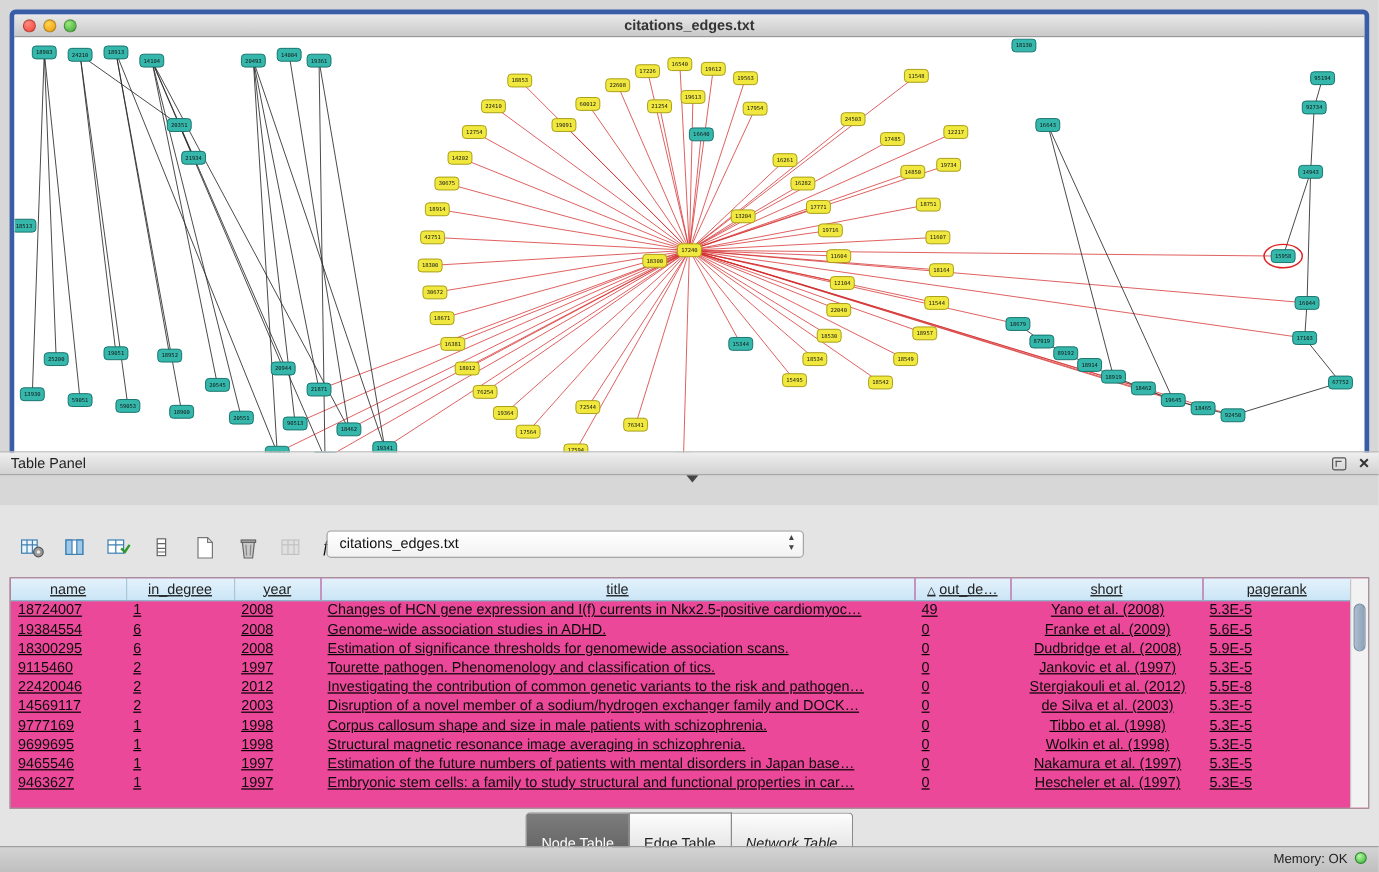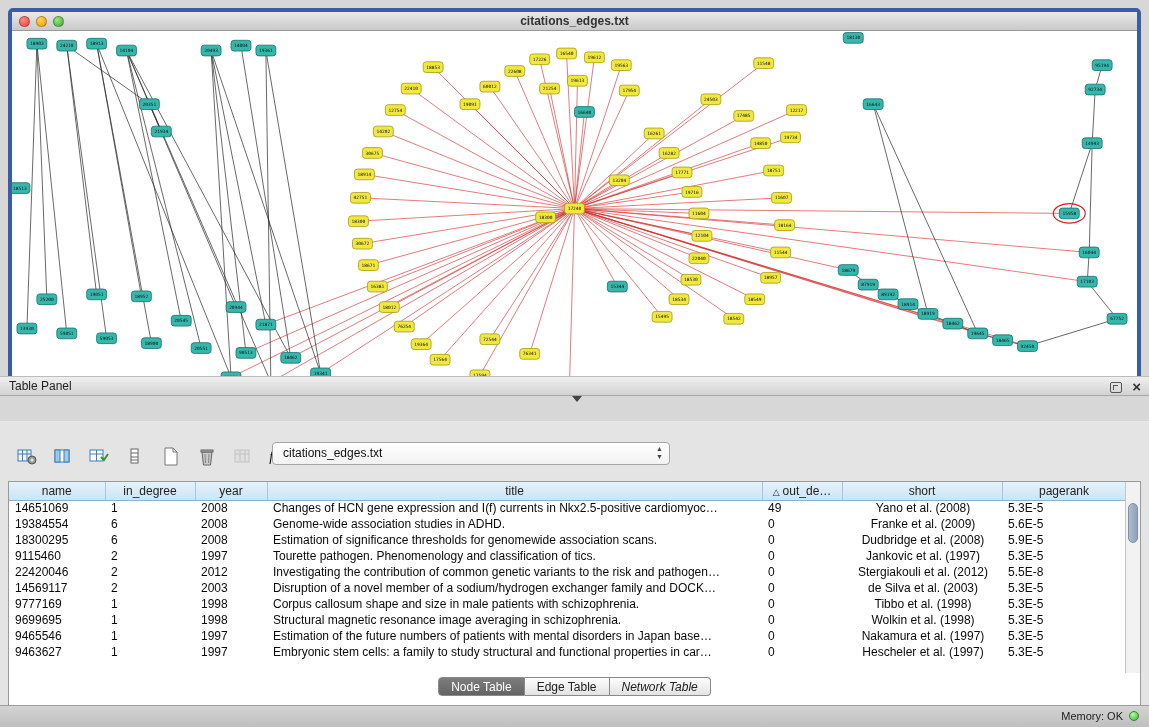--- a/index.html
+++ b/index.html
@@ -39,32 +39,32 @@
 
   .panel-body { position:absolute; left:0; top:421px; width:1149px; height:284px; background:#e4e4e4; }
 
   .toolbar { position:absolute; left:14px; top:22px; height:28px; display:flex; align-items:center; gap:10px; }
   .tb-btn { width:26px; height:24px; display:flex; align-items:center; justify-content:center; border-radius:3px; }
   .fx-glyph { font-family:"Liberation Serif",serif; font-style:italic; font-size:14px; color:#111; }
   .combo { position:absolute; left:272px; top:21px; width:398px; height:23px; background:linear-gradient(#ffffff,#f2f2f2);
     border:1px solid #a5a5a5; border-radius:4px; font-size:12px; color:#111; line-height:21px; padding-left:10px; }
   .combo .arrows { position:absolute; right:6px; top:2px; font-size:7px; line-height:8px; color:#444; text-align:center; }
 
-  .table-wrap { position:absolute; left:8px; top:60px; width:1133px; height:247px; background:#ffffff; border:1px solid #9a9a9a; }
+  .table-wrap { position:absolute; left:8px; top:60px; width:1133px; height:193px; background:#ec4899; border:1px solid #9a9a9a;text-decoration:underline; }
   table.grid { border-collapse:collapse; table-layout:fixed; width:1117px; }
   table.grid th { height:18px; background:linear-gradient(#e3f2fb,#cbe5f6); border-right:1px solid #a9c7db;
     border-bottom:1px solid #8fb2c8; font-size:12px; font-weight:normal; color:#222; overflow:hidden; white-space:nowrap; }
   table.grid td { height:16px; font-size:12px; color:#0a0a0a; padding:0 4px 0 6px; overflow:hidden; white-space:nowrap; }
   td.c5 { text-align:center; }
   .sort-tri { font-size:9px; margin-right:3px; }
   .vscroll { position:absolute; right:0; top:0; width:15px; height:191px; background:#f2f2f2; border-left:1px solid #c6c6c6; }
   .vthumb { position:absolute; left:2px; top:21px; width:10px; height:40px; border-radius:6px; background:linear-gradient(90deg,#aebccd,#8fa2ba); border:1px solid #7e92a8; }
 
   .tabs { position:absolute; left:0; top:256px; width:1149px; text-align:center; }
-  .tab { display:inline-block; height:19px; line-height:18px; font-size:12px; padding:0 12px; border:1px solid #8a8a8a; border-left:none;
+  .tab { display:inline-block; height:19px; line-height:18px; font-size:12px; padding:16px 12px; border:1px solid #8a8a8a; border-left:none;
     background:linear-gradient(#fdfdfd,#e3e3e3); color:#222; }
   .tab.first { border-left:1px solid #8a8a8a; border-radius:4px 0 0 4px; }
   .tab.last { border-radius:0 4px 4px 0;font-style:italic; }
   .tab.active { background:linear-gradient(#7d7d7d,#646464); color:#fff; }
 
   .statusbar { position:absolute; left:0; top:705px; width:1149px; height:22px;
     background:linear-gradient(#d3d3d3,#bfbfbf); border-top:1px solid #9e9e9e;padding-left:13px; }
   .status-right { float:right; padding-right:10px; line-height:21px; font-size:11px; color:#222; }
   .mem-dot { display:inline-block; width:10px; height:10px; border-radius:50%; margin-left:6px; position:relative; top:1px;
     background:radial-gradient(circle at 35% 30%, #b9f7a5, #35b535); border:1px solid #2a8a2a; }
@@ -705,21 +705,21 @@
             <th>in_degree</th>
             <th>year</th>
             <th>title</th>
             <th><span class="sort-tri">△</span>out_de…</th>
             <th>short</th>
             <th>pagerank</th>
           </tr>
         </thead>
       <tbody id="grid-body">
           <tr>
-            <td class="c0">14651069</td>
+            <td class="c0">18724007</td>
             <td class="c1">1</td>
             <td class="c2">2008</td>
             <td class="c3">Changes of HCN gene expression and I(f) currents in Nkx2.5-positive cardiomyoc…</td>
             <td class="c4">49</td>
             <td class="c5">Yano et al. (2008)</td>
             <td class="c6">5.3E-5</td>
           </tr>
           <tr>
             <td class="c0">19384554</td>
             <td class="c1">6</td>

